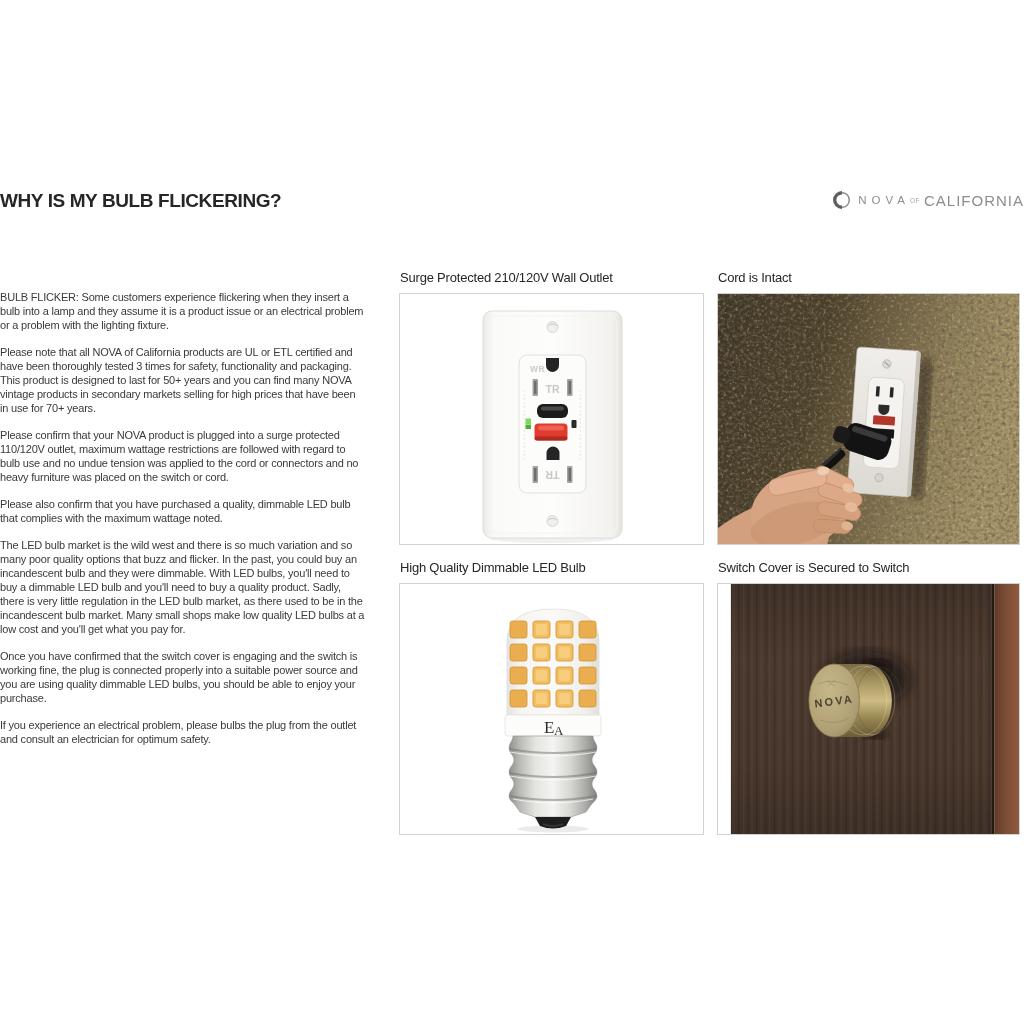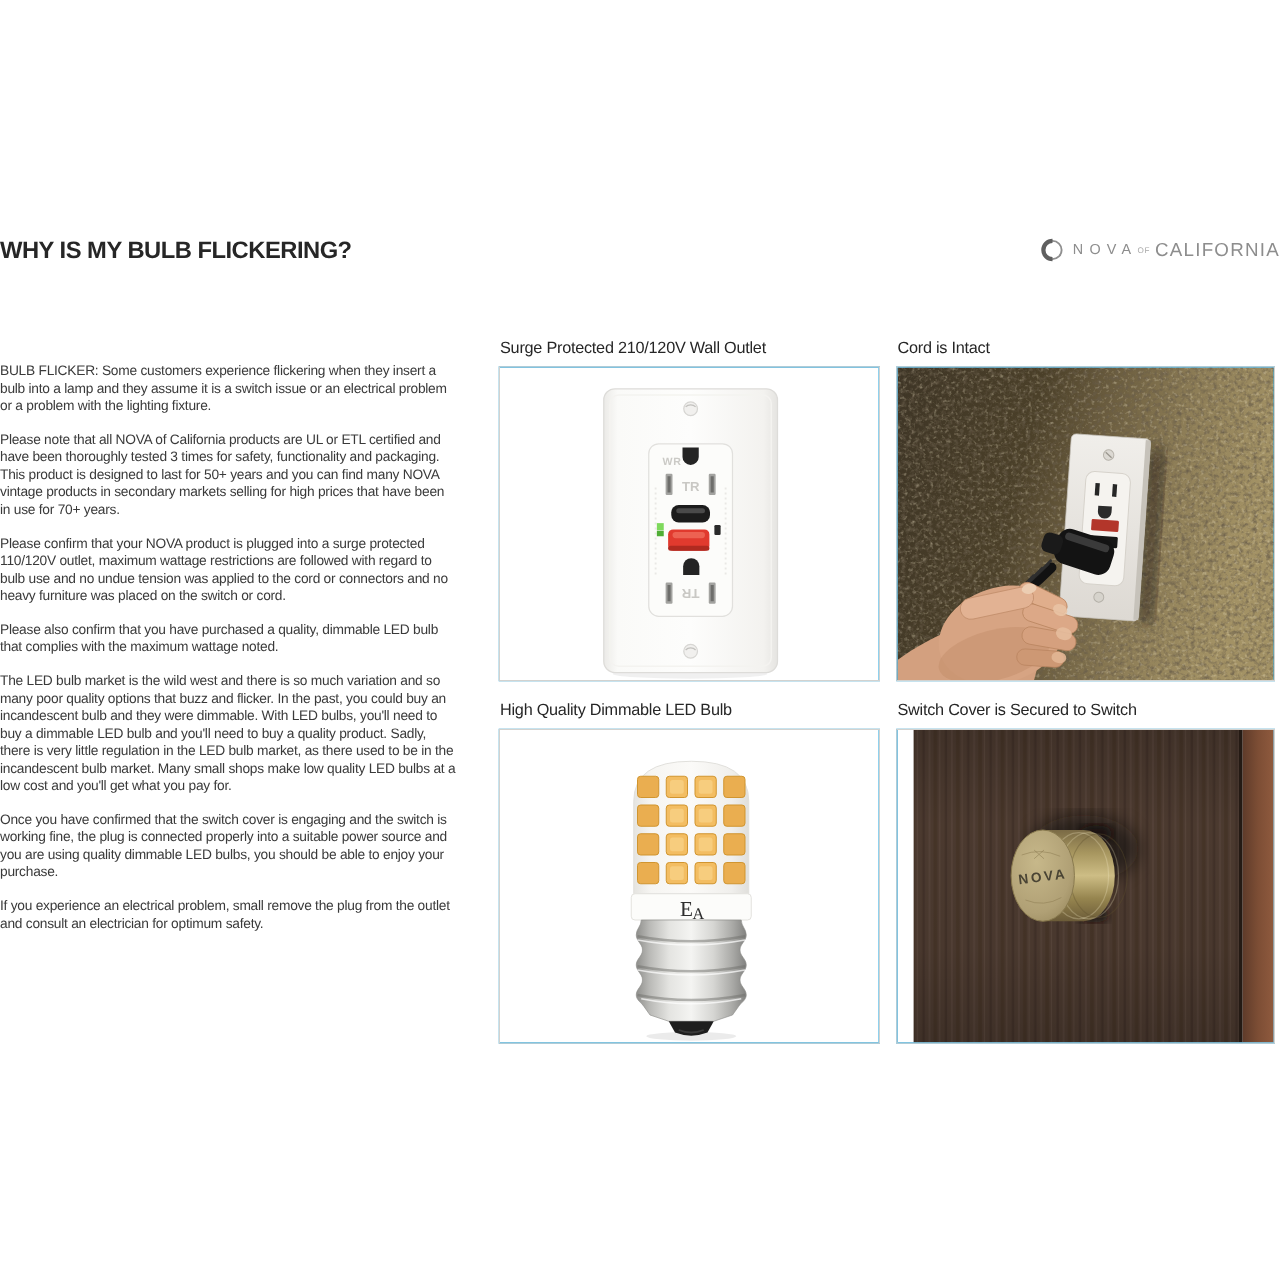--- a/index.html
+++ b/index.html
@@ -37,27 +37,27 @@
     <svg width="22" height="22" viewBox="0 0 22 22">
       <circle cx="11" cy="11" r="7.3" fill="none" stroke="#8f8f8f" stroke-width="1.5"></circle>
       <path d="M11 3.7 A7.3 7.3 0 0 0 11 18.3" fill="none" stroke="#5f5f5f" stroke-width="3.4"></path>
     </svg>
     <span class="logo-word">NOVA</span>
     <span class="logo-of">OF</span>
     <span class="logo-word2">CALIFORNIA</span>
   </div>
 
   <div class="article">
-    <p>BULB FLICKER: Some customers experience flickering when they insert a bulb into a lamp and they assume it is a switch issue or an electrical problem or a problem with the lighting fixture.</p>
+    <p>BULB FLICKER: Some customers experience flickering when they insert a bulb into a lamp and they assume it is a product issue or an electrical problem or a problem with the lighting fixture.</p>
     <p>Please note that all NOVA of California products are UL or ETL certified and have been thoroughly tested 3 times for safety, functionality and packaging. This product is designed to last for 50+ years and you can find many NOVA vintage products in secondary markets selling for high prices that have been in use for 70+ years.</p>
     <p>Please confirm that your NOVA product is plugged into a surge protected 110/120V outlet, maximum wattage restrictions are followed with regard to bulb use and no undue tension was applied to the cord or connectors and no heavy furniture was placed on the switch or cord.</p>
     <p>Please also confirm that you have purchased a quality, dimmable LED bulb that complies with the maximum wattage noted.</p>
     <p>The LED bulb market is the wild west and there is so much variation and so many poor quality options that buzz and flicker. In the past, you could buy an incandescent bulb and they were dimmable. With LED bulbs, you'll need to buy a dimmable LED bulb and you'll need to buy a quality product. Sadly, there is very little regulation in the LED bulb market, as there used to be in the incandescent bulb market. Many small shops make low quality LED bulbs at a low cost and you'll get what you pay for.</p>
     <p>Once you have confirmed that the switch cover is engaging and the switch is working fine, the plug is connected properly into a suitable power source and you are using quality dimmable LED bulbs, you should be able to enjoy your purchase.</p>
-    <p>If you experience an electrical problem, small remove the plug from the outlet and consult an electrician for optimum safety.</p>
+    <p>If you experience an electrical problem, please bulbs the plug from the outlet and consult an electrician for optimum safety.</p>
   </div>
 
   <figure class="fig-outlet">
     <figcaption>Surge Protected 210/120V Wall Outlet</figcaption>
     <div class="imgbox">
       <svg viewBox="0 0 303 250" preserveAspectRatio="none">
         <defs>
           <linearGradient id="plateSh" x1="0" y1="0" x2="1" y2="0">
             <stop offset="0" stop-color="#ebeae7"></stop>
               <stop offset="0.08" stop-color="#fafaf8"></stop>

